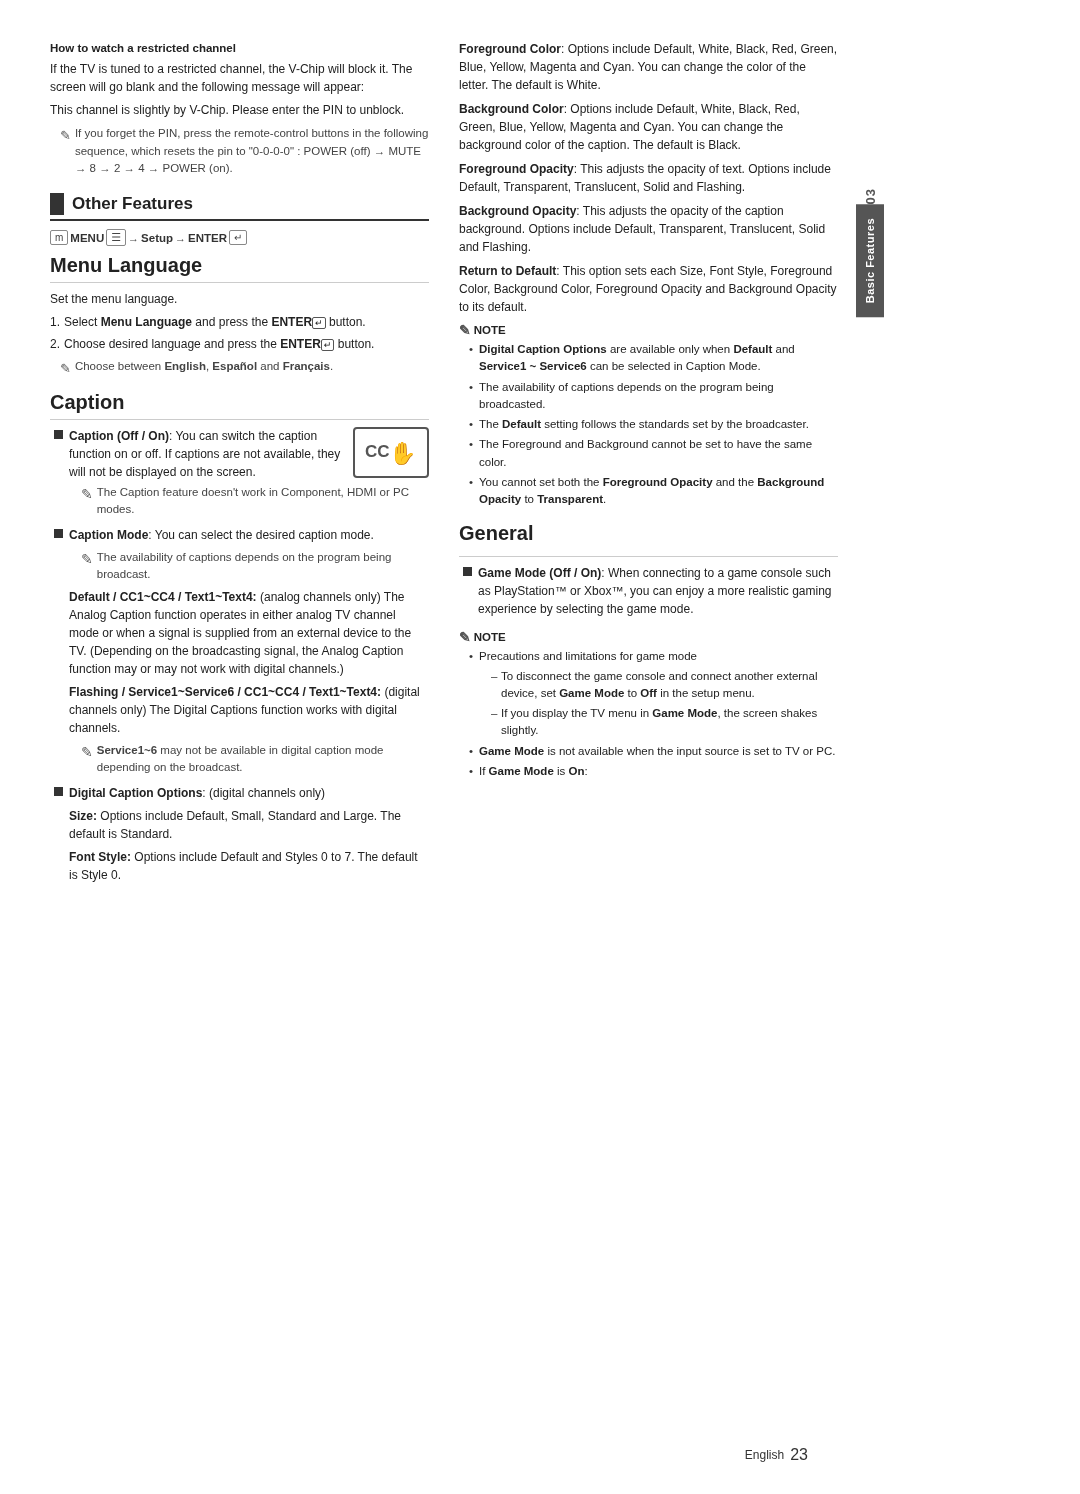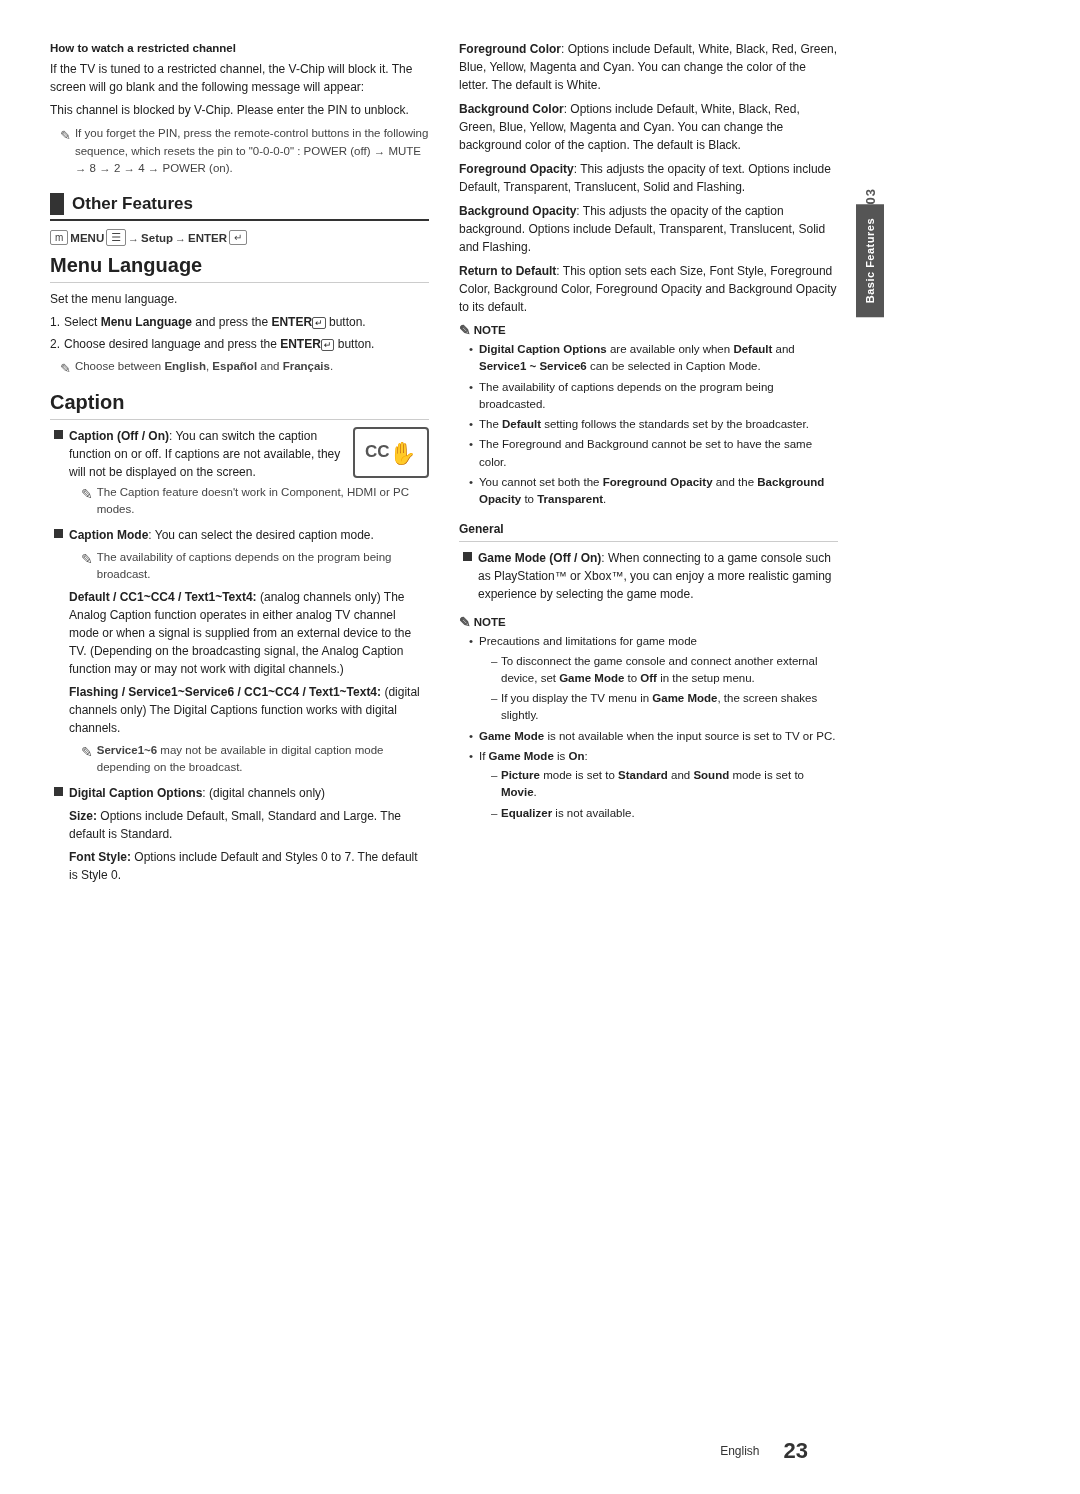--- a/index.html
+++ b/index.html
@@ -224,52 +224,51 @@
       position: absolute;
       bottom: 30px;
       right: 80px;
       font-size: 12px;
       color: #333;
       display: flex;
       align-items: center;
       gap: 6px;
     }
     .page-num {
-      font-size: 22px;
-      font-weight: bold;
+      font-size: 16px;
+      font-weight: normal;
       color: #333;
-      margin-left: 18px;
     }
     .right-col .section-main-general {
-      font-size: 12px;
+      font-size: 20px;
       font-weight: bold;
       color: #222;
       border-bottom: 1px solid #ccc;
-      padding-bottom: 5px;
+      padding-bottom: 11px;
       margin-bottom: 7px;
       margin-top: 10px;
     }
     .small-pencil {
       font-size: 14px;
       color: #555;
     }
   </style>
 </head>
 <body>
 
 <div class="page-container">
 
   <div class="content-area">
 
     <div class="left-col">
 
       <div>
         <p class="section-heading">How to watch a restricted channel</p>
         <p>If the TV is tuned to a restricted channel, the V-Chip will block it. The screen will go blank and the following message will appear:</p>
-        <p style="margin-bottom:6px;">This channel is blocked by V-Chip. Please enter the PIN to unblock.</p>
+        <p style="margin-bottom:6px;">This channel is slightly by V-Chip. Please enter the PIN to unblock.</p>
         <div class="note-block">
           <span class="pencil-icon small-pencil">✎</span>
           <span>If you forget the PIN, press the remote-control buttons in the following sequence, which resets the pin to "0-0-0-0" : POWER (off) → MUTE → 8 → 2 → 4 → POWER (on).</span>
         </div>
       </div>
 
       <div style="margin-top:16px;">
         <div class="section-title-bar">
           <div class="black-bar"></div>
           <span class="title-text">Other Features</span>
@@ -394,24 +393,20 @@
           </div>
           <ul>
             <li>Precautions and limitations for game mode
               <ul>
                 <li>To disconnect the game console and connect another external device, set <strong>Game Mode</strong> to <strong>Off</strong> in the setup menu.</li>
                 <li>If you display the TV menu in <strong>Game Mode</strong>, the screen shakes slightly.</li>
               </ul>
             </li>
             <li><strong>Game Mode</strong> is not available when the input source is set to TV or PC.</li>
             <li>If <strong>Game Mode</strong> is <strong>On</strong>:
-              <ul>
-                <li><strong>Picture</strong> mode is set to <strong>Standard</strong> and <strong>Sound</strong> mode is set to <strong>Movie</strong>.</li>
-                <li><strong>Equalizer</strong> is not available.</li>
-              </ul>
             </li>
           </ul>
         </div>
       </div>
     </div>
   </div>
 
   <div class="sidebar">
     <span class="sidebar-number">03</span>
     <div class="sidebar-tab">Basic Features</div>

